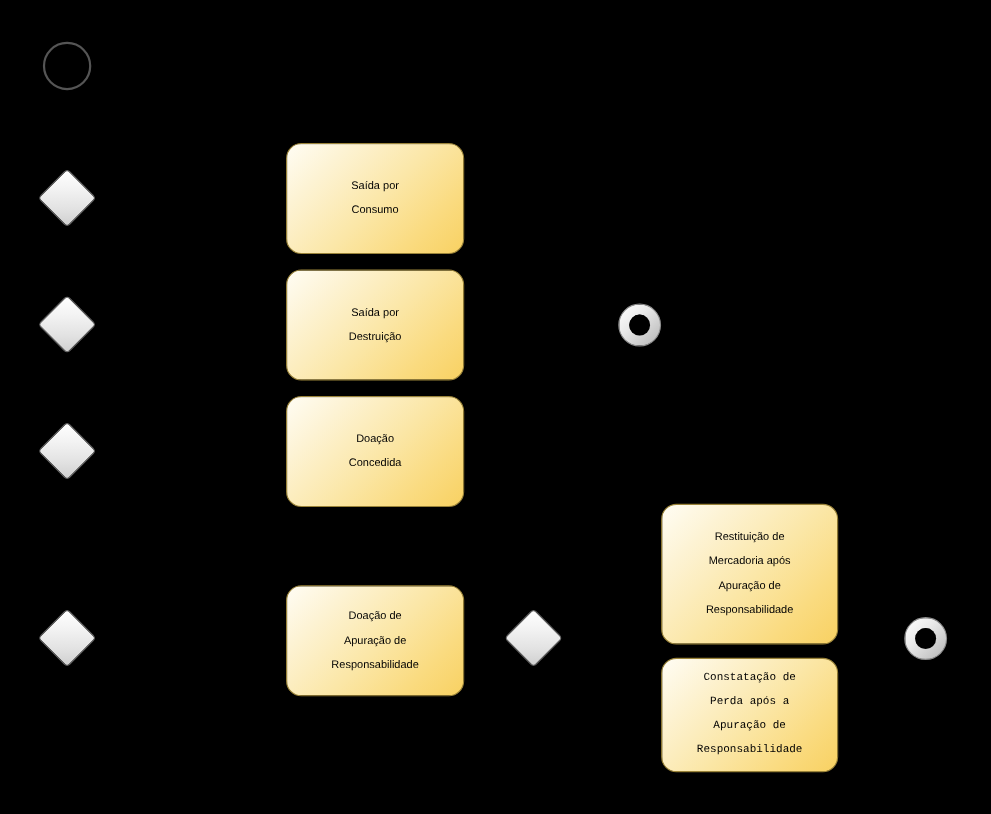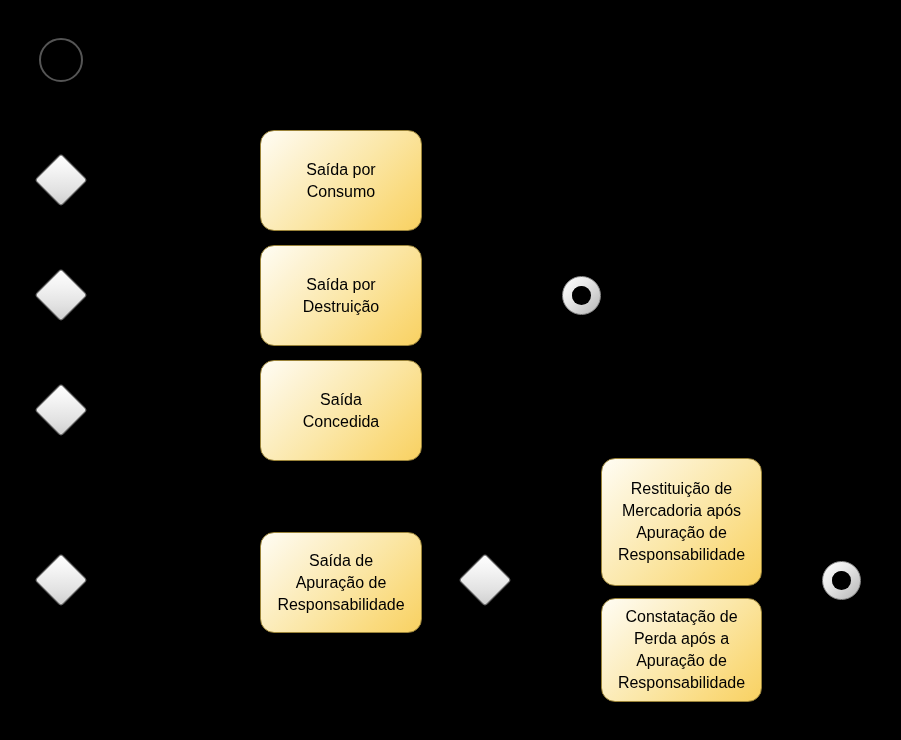--- a/index.html
+++ b/index.html
@@ -31,21 +31,21 @@
                 #fdf3d4 22%,
                 #fbe7a8 52%,
                 #fadb80 78%,
                 #f8d162 100%);
     box-shadow: 2px 3px 4px rgba(0,0,0,0.55);
     display: flex;
     align-items: center;
     justify-content: center;
     text-align: center;
     color: #000000;
-    font-size: 16px;
+    font-size: 10px;
     line-height: 22px;
     padding: 4px 6px;
     -webkit-font-smoothing: antialiased;
   }
   .task .task-label {
     display: block;
     width: 100%;
     white-space: pre-line;
   }
 
@@ -130,38 +130,38 @@
     <span class="task-label">Saída por
 Consumo</span>
   </div>
 
   <div class="task" style="left:260px; top:245px; width:162px; height:101px;">
     <span class="task-label">Saída por
 Destruição</span>
   </div>
 
   <div class="task" style="left:260px; top:360px; width:162px; height:101px;">
-    <span class="task-label">Saída
+    <span class="task-label">Doação
 Concedida</span>
   </div>
 
   <div class="task" style="left:260px; top:532px; width:162px; height:101px;">
-    <span class="task-label">Saída de
+    <span class="task-label">Doação de
 Apuração de
 Responsabilidade</span>
   </div>
 
   <div class="task" style="left:601px; top:458px; width:161px; height:128px;">
     <span class="task-label">Restituição de
 Mercadoria após
 Apuração de
 Responsabilidade</span>
   </div>
 
-  <div class="task" style="left:601px; top:598px; width:161px; height:104px;">
+  <div class="task" style="left:601px; top:598px; width:161px; height:104px;font-family:Liberation Mono, monospace;">
     <span class="task-label">Constatação de
 Perda após a
 Apuração de
 Responsabilidade</span>
   </div>
 
   <div class="end-event" style="left:562px; top:276px; width:39px; height:39px;">
     <span class="end-hole"></span>
   </div>
 

